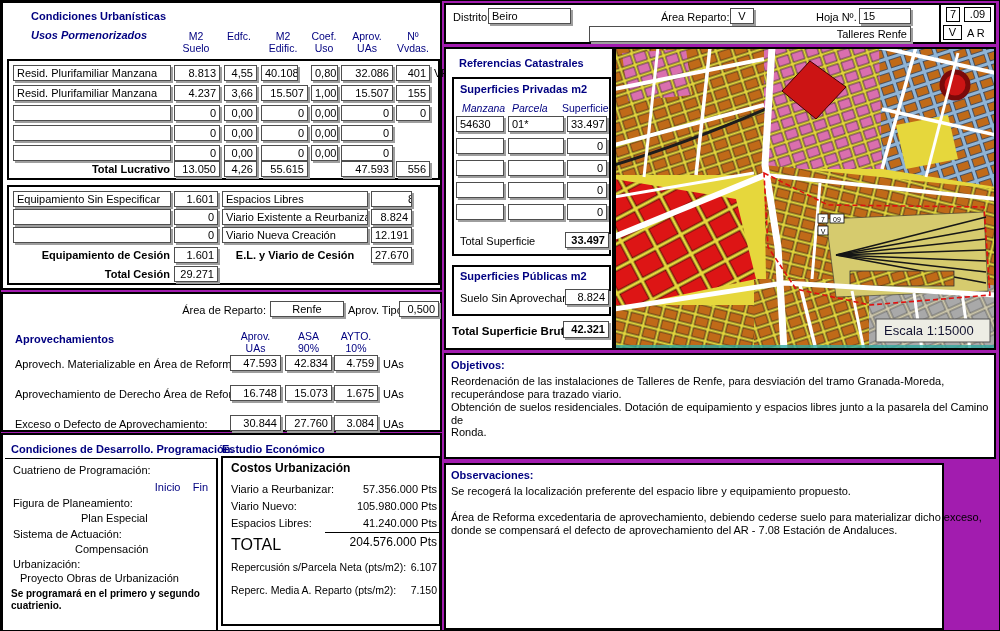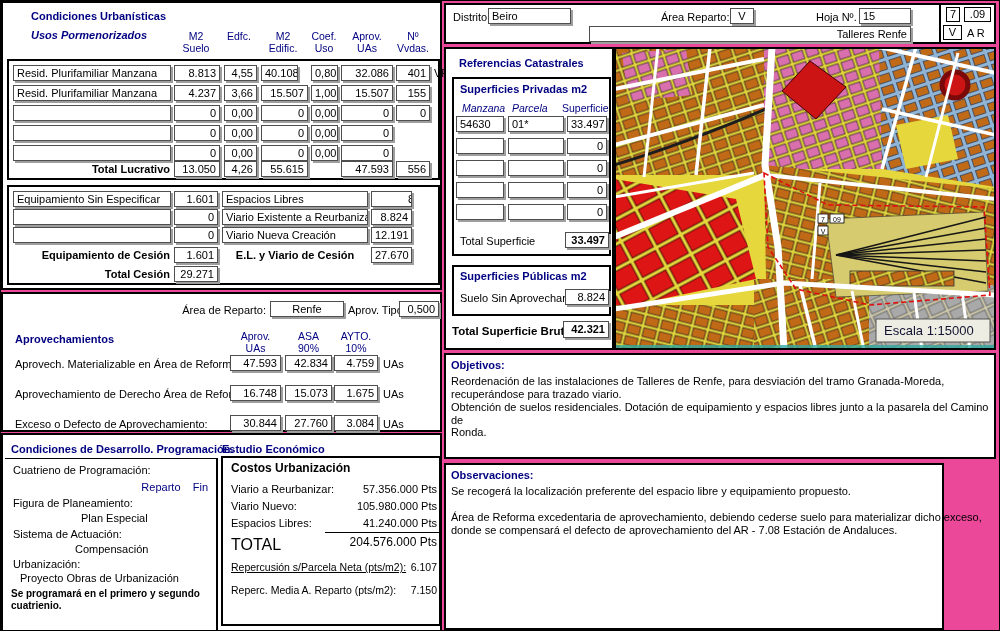--- a/index.html
+++ b/index.html
@@ -1,16 +1,16 @@
 <!DOCTYPE html>
 <html><head>
 <meta charset="utf-8">
 <style>
   html,body{margin:0;padding:0;background:#fff;}
-  #page{position:relative;width:1000px;height:631px;background:#ec4899;
+  #page{position:relative;width:1000px;height:631px;background:#a21caf;
         font-family:"Liberation Sans","DejaVu Sans",sans-serif;font-size:11px;color:#000;
         border:1px solid #000;box-sizing:border-box;overflow:hidden;}
   .p{position:absolute;box-sizing:border-box;}
   .panel{position:absolute;box-sizing:border-box;border:2px solid #000;background:#fff;}
   .inner{position:absolute;box-sizing:border-box;border:2px solid #000;background:#fff;}
   .ib{position:absolute;box-sizing:border-box;height:16px;background:#fff;
       border:1px solid #4e4e4e;box-shadow:2px 2px 0 #9e9e9e;
       font-size:11px;line-height:14px;padding:0 3px;white-space:nowrap;overflow:hidden;}
   .bbx{position:absolute;box-sizing:border-box;background:#fff;border:1px solid #000;
       font-size:11px;line-height:13px;text-align:center;}
@@ -169,41 +169,41 @@
     <div class="ib num" style="left:331px;top:121px;width:44px;">3.084</div>
     <div class="lb" style="left:380px;top:124px;">UAs</div>
   </div>
 
   <div class="panel" style="left:0;top:432px;width:441px;height:199px;">
     <div class="lb nv" style="left:8px;top:8px;">Condiciones de Desarrollo. Programación.</div>
     <div class="lb nv" style="left:219px;top:8px;">Estudio Económico</div>
 
     <div class="inner" style="left:2px;top:23px;width:213px;height:174px;border-width:1px 2px 0 0;"></div>
     <div class="lb" style="left:10px;top:29px;">Cuatrieno de Programación:</div>
-    <div class="lb nvp rt pre" style="left:108px;top:46px;width:97px;">Reparto    Fin</div>
+    <div class="lb nvp rt pre" style="left:108px;top:46px;width:97px;">Inicio    Fin</div>
     <div class="lb" style="left:10px;top:62px;">Figura de Planeamiento:</div>
     <div class="lb" style="left:78px;top:77px;">Plan Especial</div>
     <div class="lb" style="left:10px;top:93px;">Sistema de Actuación:</div>
     <div class="lb" style="left:72px;top:108px;">Compensación</div>
     <div class="lb" style="left:10px;top:123px;">Urbanización:</div>
     <div class="lb" style="left:17px;top:137px;">Proyecto Obras de Urbanización</div>
     <div class="lb sm bd wrap" style="left:8px;top:153px;width:198px;line-height:12px;">Se programará en el primero y segundo cuatrienio.</div>
 
     <div class="inner" style="left:218px;top:21px;width:220px;height:170px;"></div>
     <div class="lb bd" style="left:228px;top:27px;font-size:12px;">Costos Urbanización</div>
     <div class="lb" style="left:228px;top:48px;">Viario a Reurbanizar:</div>
     <div class="lb rt" style="left:320px;top:48px;width:114px;">57.356.000 Pts</div>
     <div class="lb" style="left:228px;top:65px;">Viario Nuevo:</div>
     <div class="lb rt" style="left:320px;top:65px;width:114px;">105.980.000 Pts</div>
     <div class="lb" style="left:228px;top:82px;">Espacios Libres:</div>
     <div class="lb rt" style="left:320px;top:82px;width:114px;">41.240.000 Pts</div>
     <div class="p" style="left:322px;top:97px;width:114px;border-top:1px solid #000;"></div>
     <div class="lb" style="left:228px;top:103px;font-size:16px;">TOTAL</div>
     <div class="lb rt" style="left:320px;top:101px;width:114px;font-size:12px;">204.576.000 Pts</div>
-    <div class="lb" style="left:228px;top:126px;font-size:10.5px;text-decoration:underline;">Repercusión s/Parcela Neta (pts/m2):</div>
+    <div class="lb" style="left:228px;top:126px;font-size:10.5px;">Repercusión s/Parcela Neta (pts/m2):</div>
     <div class="lb rt" style="left:380px;top:126px;width:54px;font-size:10.5px;">6.107</div>
     <div class="lb" style="left:228px;top:149px;font-size:10.5px;">Reperc. Media A. Reparto (pts/m2):</div>
     <div class="lb rt" style="left:380px;top:149px;width:54px;font-size:10.5px;">7.150</div>
   </div>
 
   <div class="panel" style="left:443px;top:2px;width:552px;height:41px;">
     <div class="lb" style="left:7px;top:6px;">Distrito</div>
     <div class="ib" style="left:42px;top:3px;width:83px;">Beiro</div>
     <div class="lb" style="left:215px;top:6px;">Área Reparto:</div>
     <div class="ib ctr" style="left:284px;top:3px;width:24px;">V</div>

